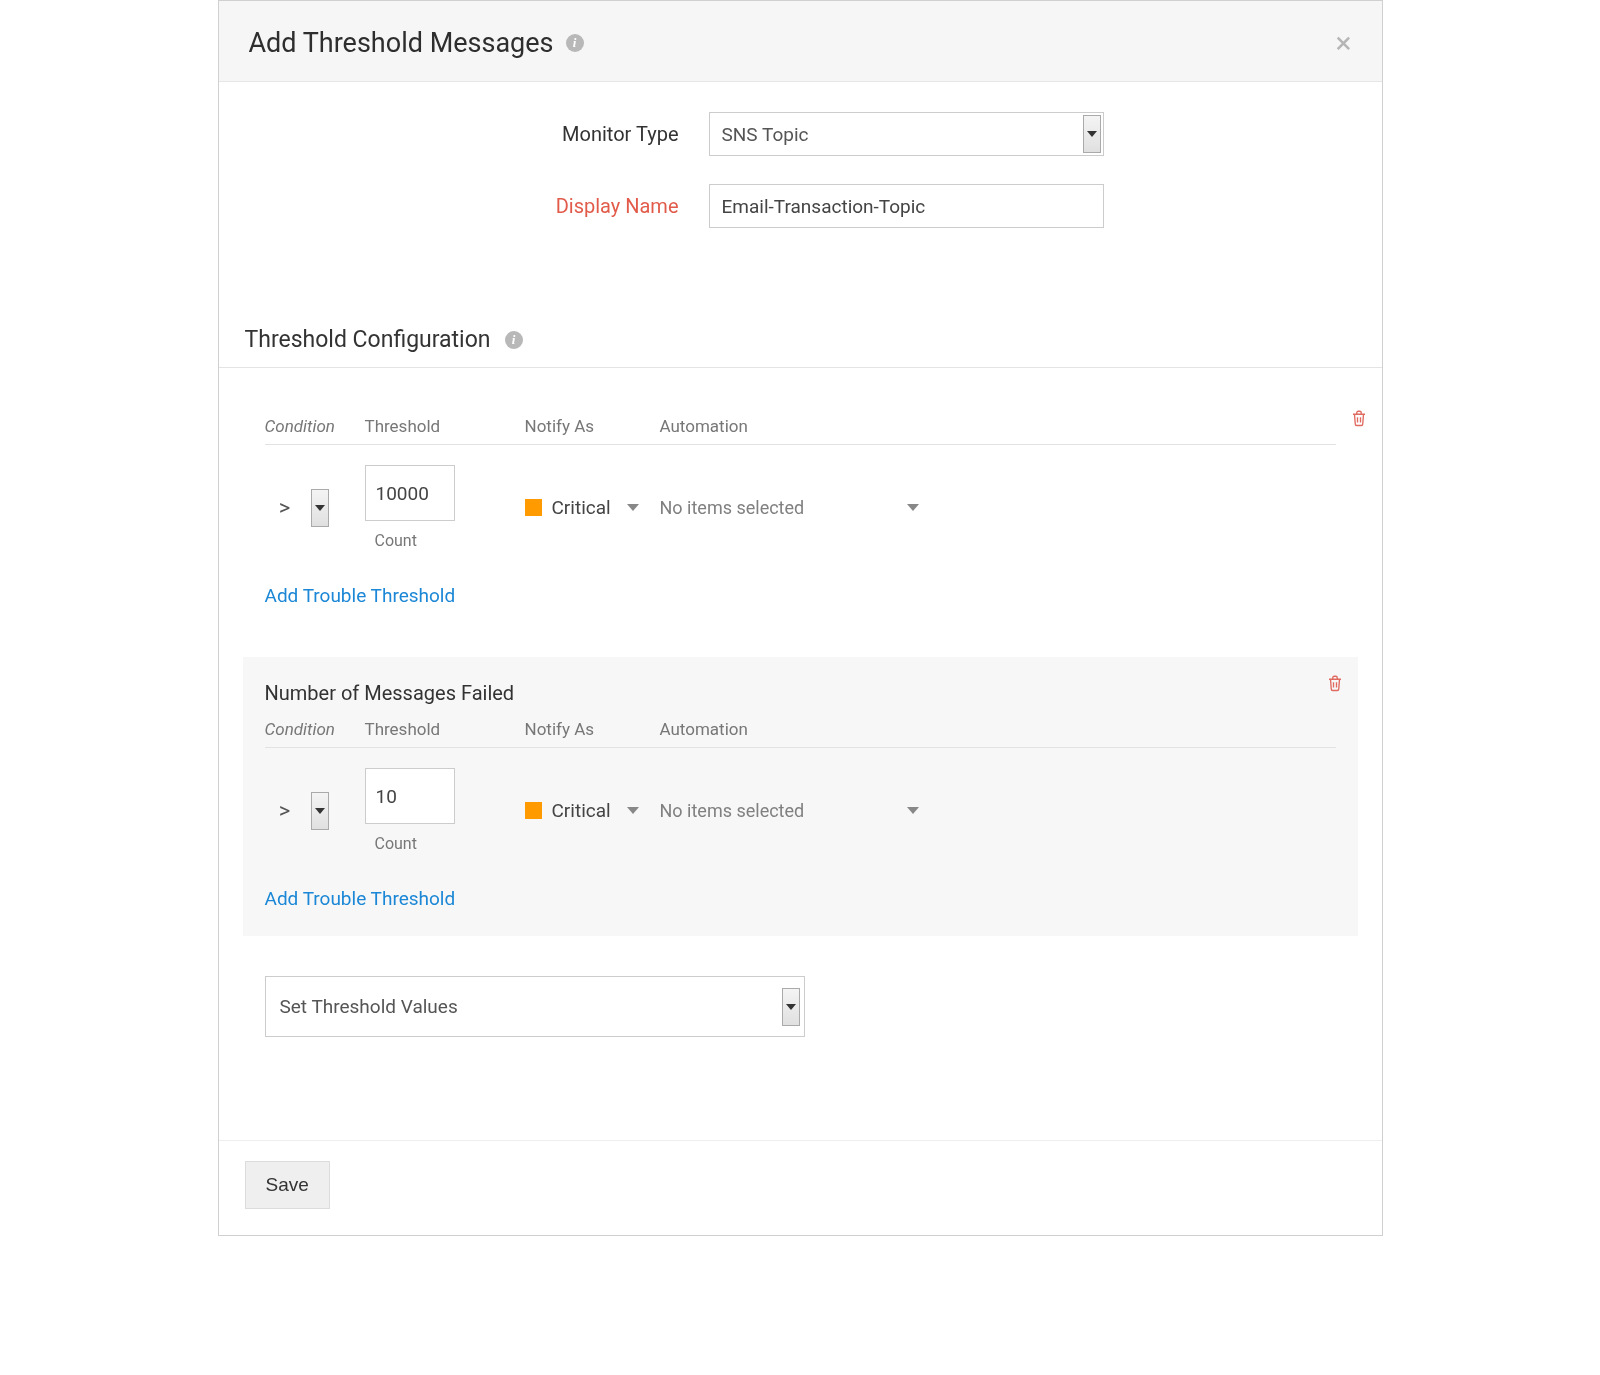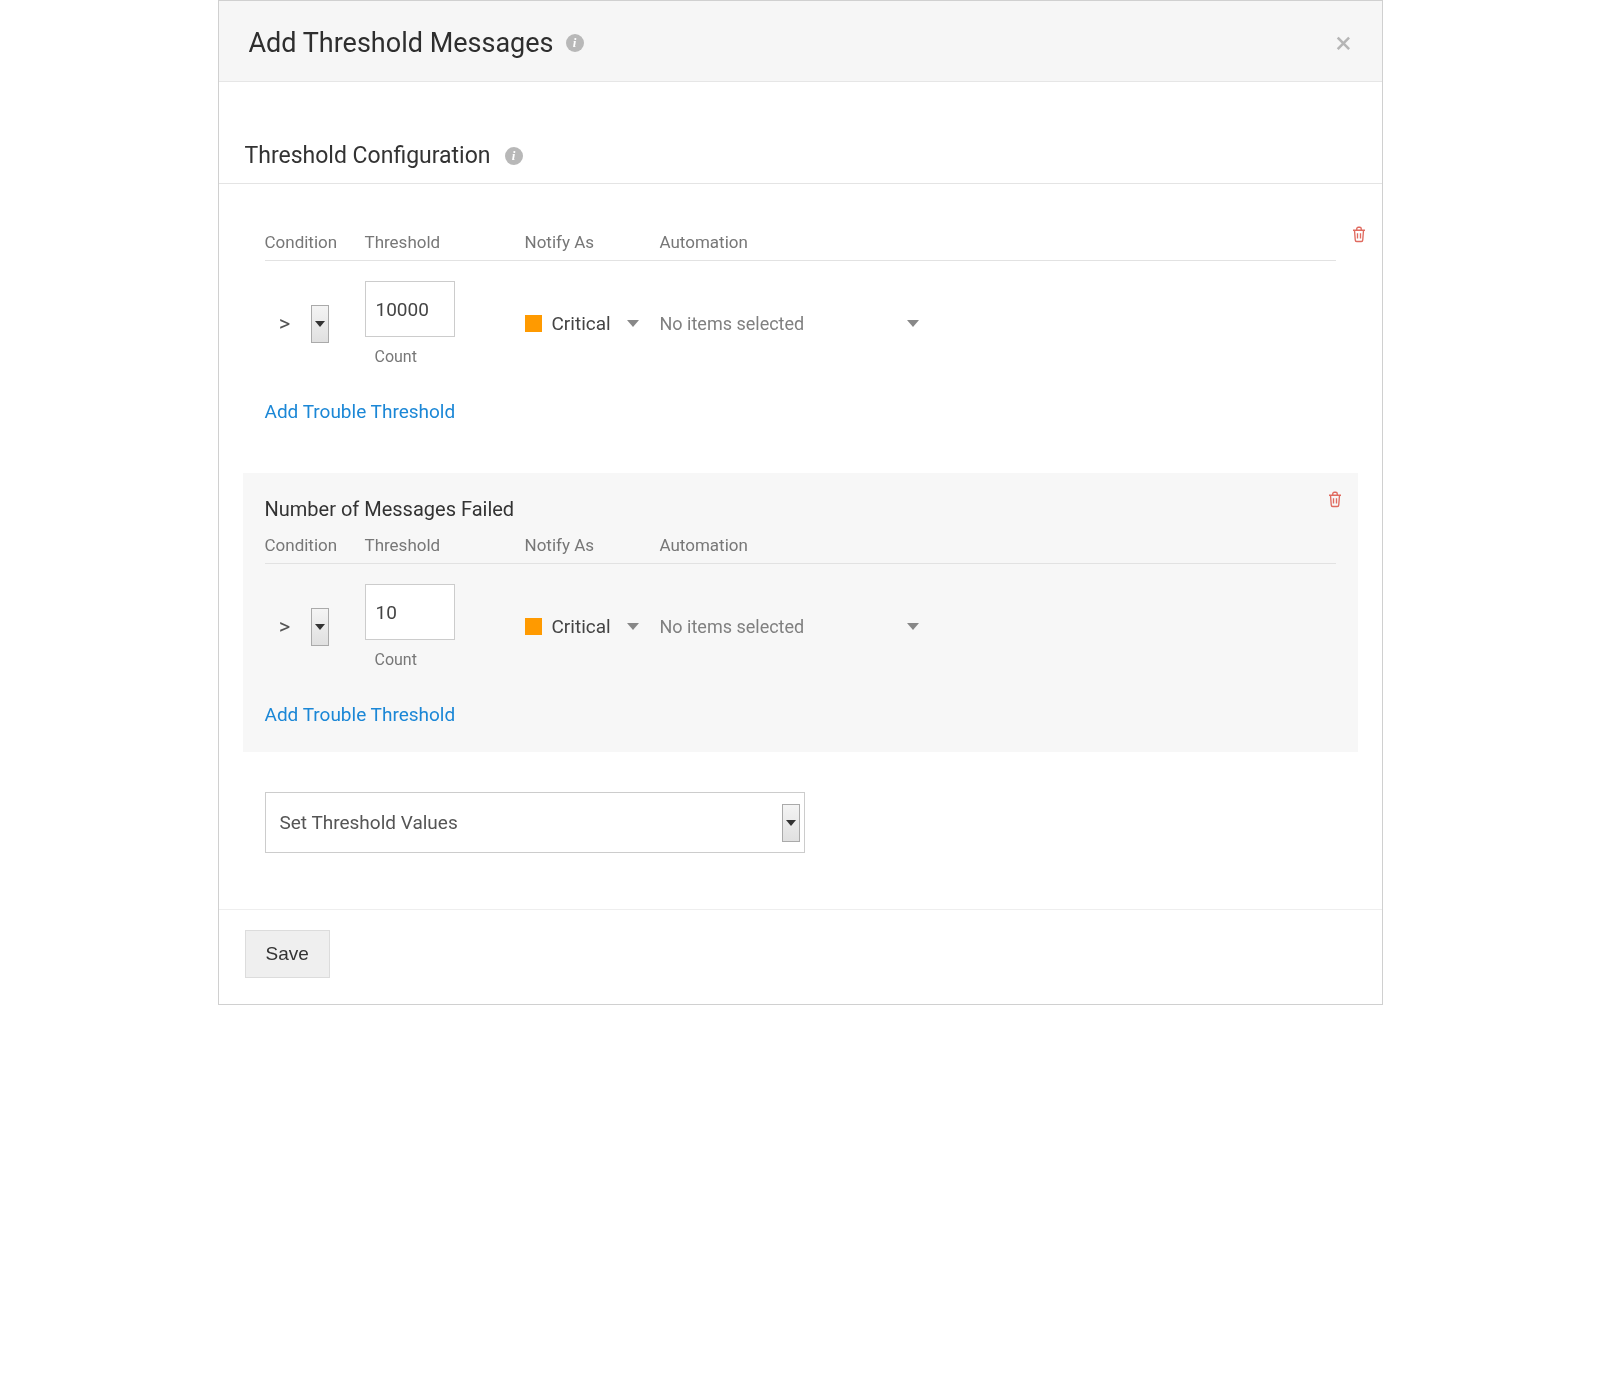--- a/index.html
+++ b/index.html
@@ -109,21 +109,21 @@
   .threshold-block.alt { background: #f7f7f7; }
   .block-title {
     font-size: 20px; color: #333; margin-bottom: 14px;
   }
   .cols-header {
     display: flex; gap: 0;
     border-bottom: 1px solid #e2e2e2;
     padding-bottom: 8px;
     color: #777; font-size: 17px;
   }
-  .col-cond  { width: 100px; }
+  .col-cond  { width: 100px; font-style: italic; }
   .col-thr   { width: 160px; }
   .col-not   { width: 135px; }
   .col-auto  { width: 265px; }
   .cols-row {
     display: flex; align-items: center;
     padding-top: 20px;
   }
   .cond-cell {
     width: 100px; display: flex; align-items: center; gap: 6px;
   }
@@ -173,21 +173,21 @@
     margin: 40px 0 0 46px;
   }
   .set-values-select {
     width: 540px; height: 61px;
     border: 1px solid #ccc; background: #fff;
     display: flex; align-items: center; justify-content: space-between;
     padding: 0 4px 0 14px; color: #555; font-size: 19px;
   }
   .dialog-footer {
     border-top: 1px solid #eee;
-    margin-top: 56px;
+    margin-top: 103px;
     padding: 20px 26px 26px 26px;
   }
   .save-btn {
     background: #efefef;
     border: 1px solid #dcdcdc;
     padding: 12px 20px;
     font-size: 19px; color: #333;
     cursor: pointer;
   }
 </style>
@@ -197,20 +197,35 @@
 <div class="dialog">
 
   <div class="dialog-header">
     <div class="dialog-title">
       <span>Add Threshold Messages</span>
       <span class="info-icon">i</span>
     </div>
     <span class="close-x">×</span>
   </div>
 
+  <div class="form-area">
+    <div class="form-row">
+      <div class="form-label">Monitor Type</div>
+      <div class="select-box">
+        <span>SNS Topic</span>
+        <span class="select-handle"></span>
+      </div>
+    </div>
+    <div class="form-row">
+      <div class="form-label required">Display Name</div>
+      <div class="text-input">
+        <span>Email-Transaction-Topic</span>
+      </div>
+    </div>
+  </div>
 
   <div class="section-header">
     <h2>Threshold Configuration</h2>
     <span class="info-icon">i</span>
   </div>
 
   <div class="threshold-block">
     <span class="trash">
       <svg viewBox="0 0 24 24" fill="none" stroke="currentColor" stroke-width="1.8">
           <path d="M4 7h16M9 7V5a2 2 0 012-2h2a2 2 0 012 2v2M6 7l1 13a2 2 0 002 2h6a2 2 0 002-2l1-13M10 11v7M14 11v7"></path>

